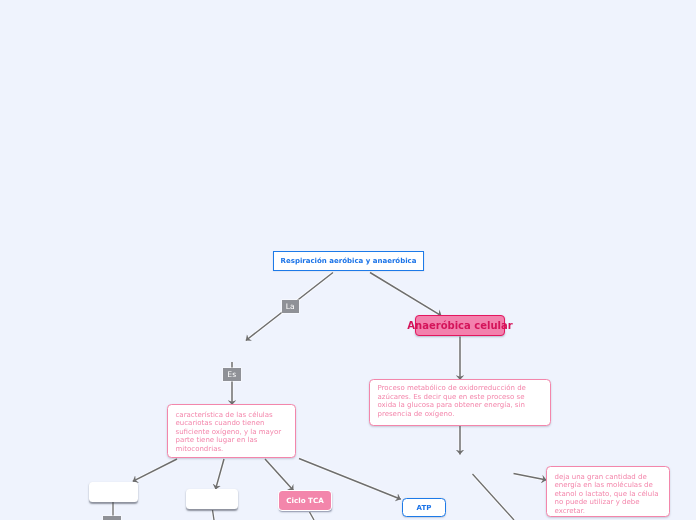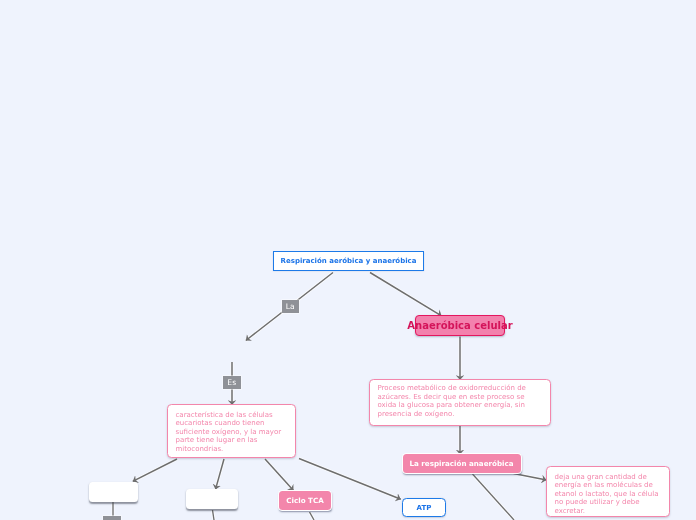--- a/index.html
+++ b/index.html
@@ -72,39 +72,36 @@
 
   <div class="node n-root" style="left:273px;top:251px;width:151px;height:20px;">
     <span>Respiración aeróbica y anaeróbica</span>
   </div>
 
   <div class="badge" style="left:281.5px;top:300px;width:17.5px;height:12.5px;">
     <span>La</span>
   </div>
 
 
-  <div class="badge" style="left:223px;top:376px;width:17.5px;height:12.5px;">
+  <div class="badge" style="left:223px;top:368px;width:17.5px;height:12.5px;">
     <span>Es</span>
   </div>
 
   <div class="node n-pinkdark" style="left:415px;top:315px;width:90px;height:21px;">
     <span>Anaeróbica celular</span>
   </div>
 
   <div class="n-text" style="position:absolute;left:167px;top:404px;width:129px;height:54px;">
     <span>característica de las células eucariotas cuando tienen suficiente oxígeno, y la mayor parte tiene lugar en las mitocondrias.</span>
   </div>
 
   <div class="n-text" style="position:absolute;left:369px;top:379px;width:182px;height:46.5px;padding-top:4.3px;padding-bottom:2px;">
     <span>Proceso metabólico de oxidorreducción de azúcares. Es decir que en este proceso se oxida la glucosa para obtener energía, sin presencia de oxígeno.</span>
   </div>
 
-  <div class="node n-pink" style="left:402.5px;top:453.5px;width:118px;height:19px;">
-    <span>La respiración anaeróbica</span>
-  </div>
 
   <div class="n-text bold" style="position:absolute;left:546px;top:466px;width:124px;height:51px;padding-top:5.5px;padding-bottom:2px;">
     <span>deja una gran cantidad de energía en las moléculas de etanol o lactato, que la célula no puede utilizar y debe excretar.</span>
   </div>
 
   <div class="node n-white" style="left:89px;top:482px;width:49px;height:20px;">
     <span></span>
   </div>
 
   <div class="badge" style="left:103px;top:516px;width:18px;height:12.5px;"></div>

